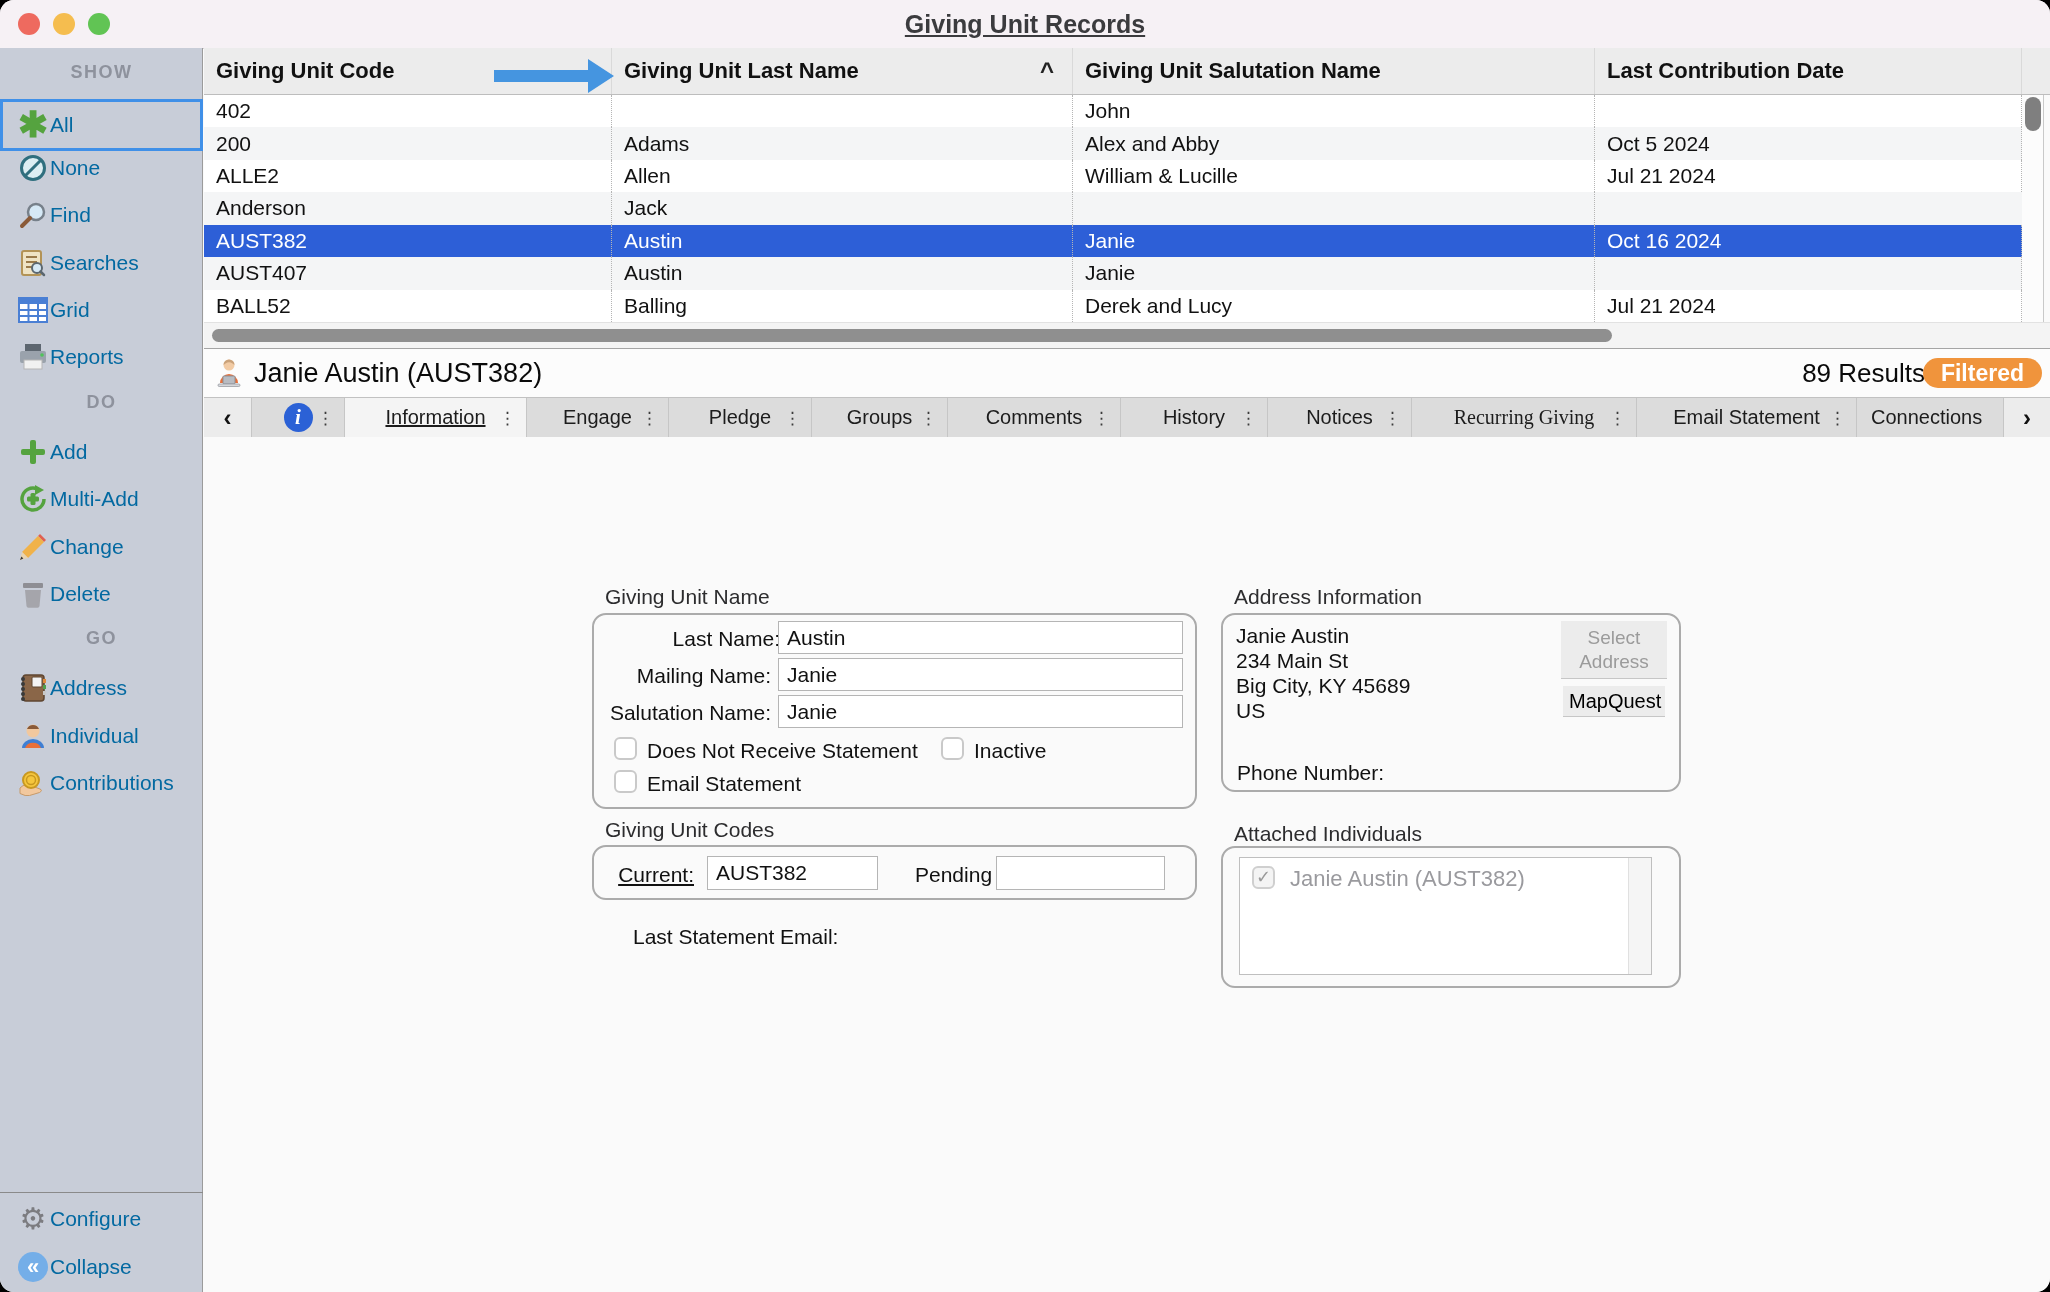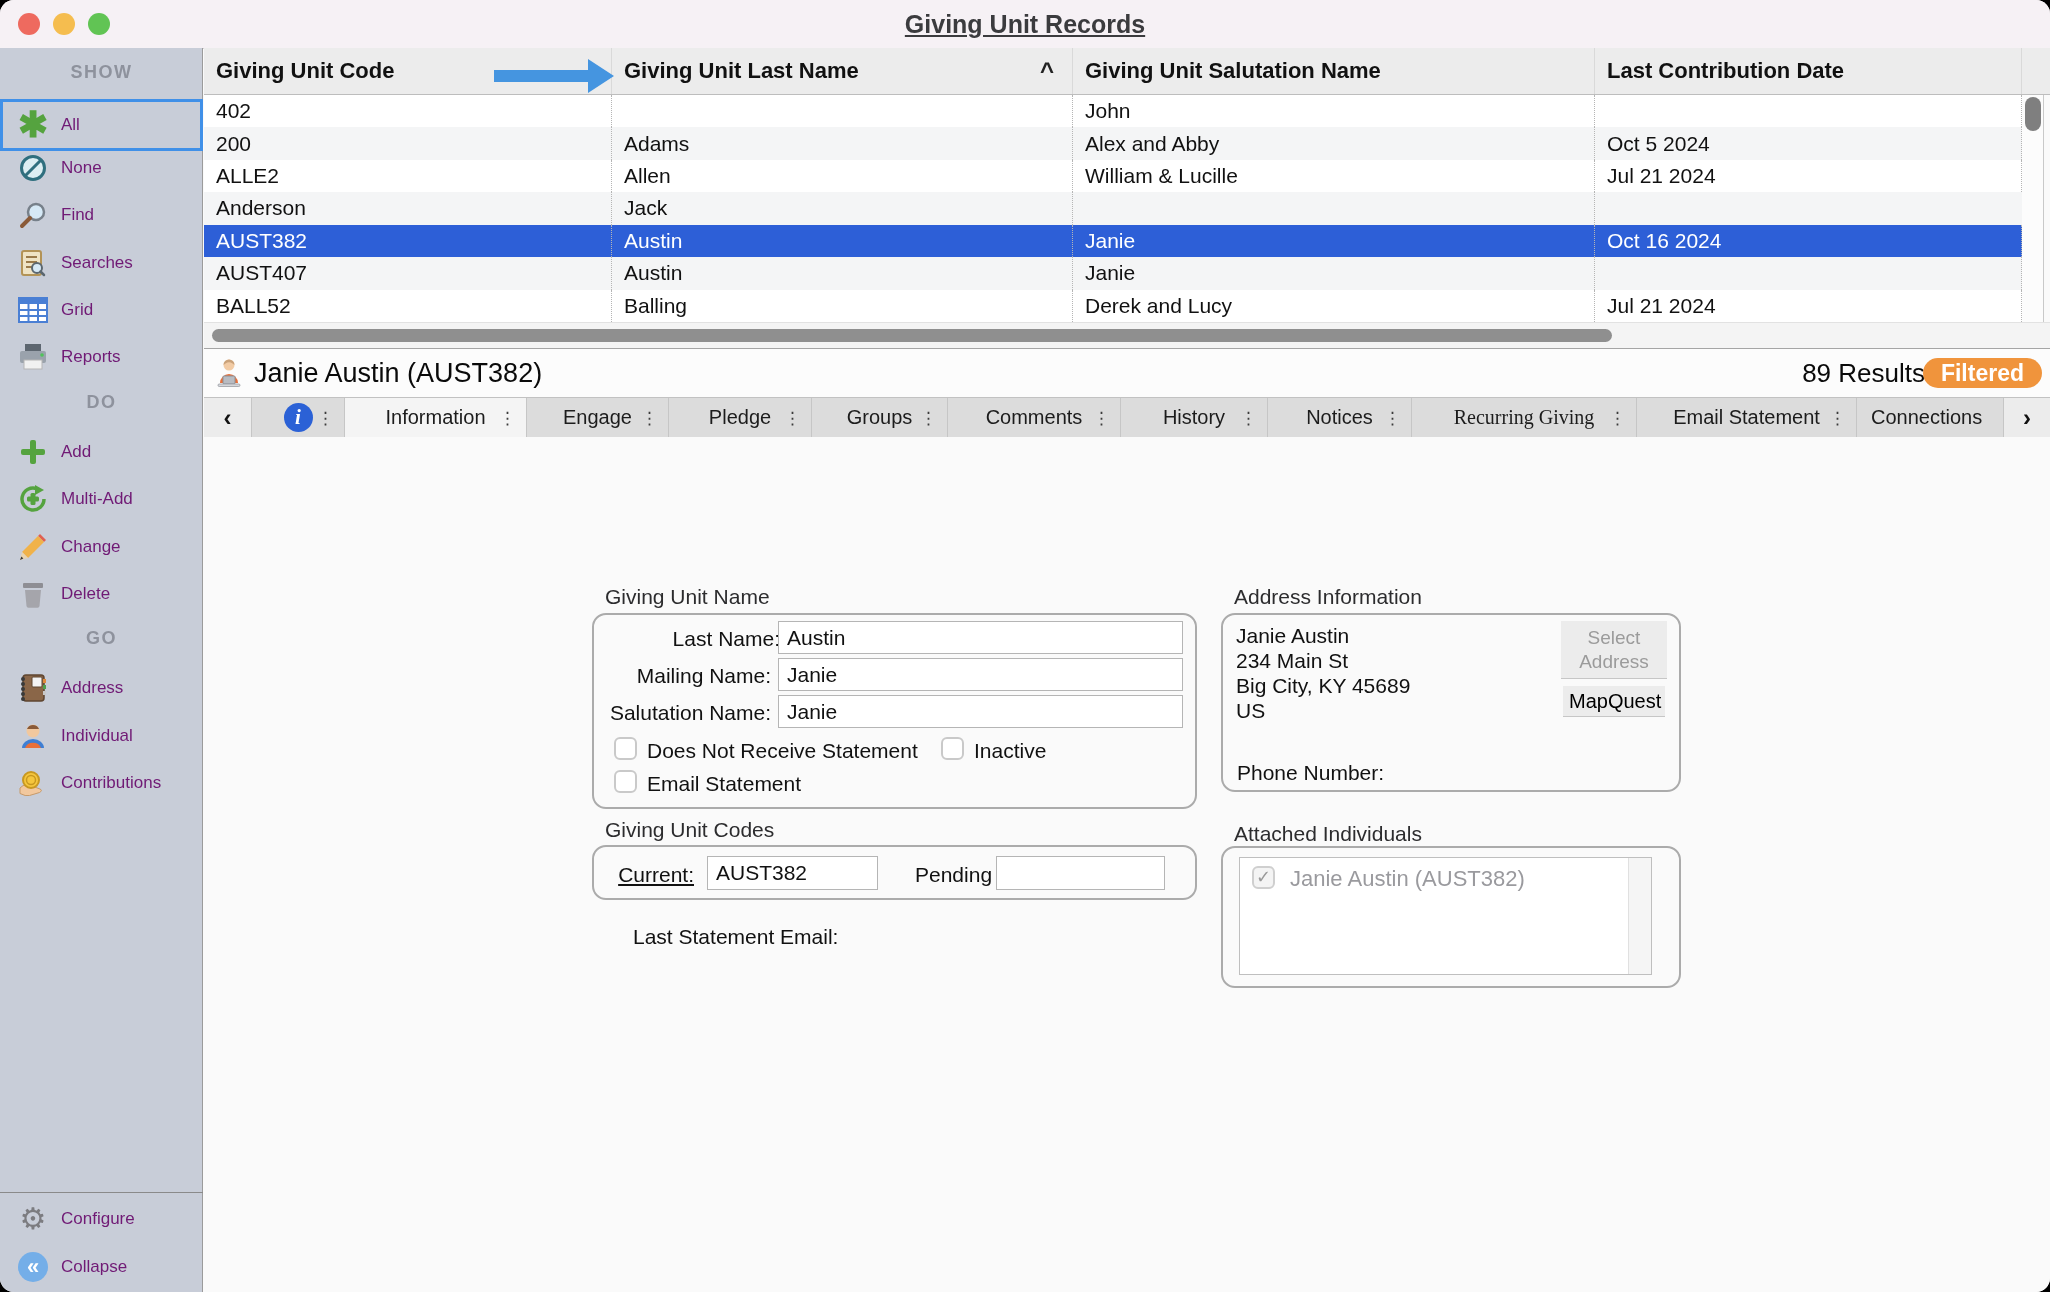--- a/index.html
+++ b/index.html
@@ -14,21 +14,21 @@
   .tl{position:absolute;top:13px;width:22px;height:22px;border-radius:50%;}
   .tl.red{left:18px;background:#ee6a5f;}
   .tl.yellow{left:53px;background:#f5bd4f;}
   .tl.green{left:88px;background:#61c454;}
   .win-title{position:absolute;left:0;right:0;top:0;height:48px;line-height:48px;text-align:center;font-size:25px;font-weight:bold;color:#3b3b3e;text-decoration:underline;}
   
   .sidebar{position:absolute;left:0;top:48px;width:203px;height:1244px;background:#c8cdd8;border-right:1px solid #9b9b9b;box-sizing:border-box;}
   .side-header{position:absolute;left:0;width:203px;text-align:center;font-size:18px;font-weight:bold;letter-spacing:1.5px;color:#8e929d;}
   .side-item{position:absolute;left:3px;width:197px;height:46px;display:flex;align-items:center;cursor:default;}
   .side-item .icn{width:34px;height:34px;margin-left:13px;display:flex;align-items:center;justify-content:center;flex:none;}
-  .side-item .lbl{margin-left:11px;font-size:17px;color:#701a75;}
+  .side-item .lbl{margin-left:0;font-size:21px;color:#0369a1;}
   .side-item.selected{outline:3px solid #4090e8;outline-offset:0;}
   .side-divider{position:absolute;left:0;width:203px;height:0;border-top:1px solid #8a8a8a;}
   .ast{font-size:36px;line-height:34px;color:#55a33f;font-weight:bold;}
   .collapse-circ{width:30px;height:30px;border-radius:50%;background:#74aee8;color:#fff;font-size:22px;line-height:29px;text-align:center;font-weight:bold;}
   .gear{font-size:30px;line-height:34px;color:#7c7c80;}
   
   .thead{position:absolute;left:204px;top:48px;width:1846px;height:47px;background:#ececec;border-bottom:1px solid #bdbdbd;box-sizing:border-box;display:flex;}
   .th{box-sizing:border-box;border-right:1px solid #d9d9d9;font-size:22px;font-weight:bold;line-height:45px;padding-left:12px;white-space:nowrap;overflow:hidden;}
   .th:nth-child(1){width:408px;}
   .th:nth-child(2){width:461px;position:relative;}
@@ -55,21 +55,21 @@
   
   .recordbar{position:absolute;left:204px;top:348px;width:1846px;height:49px;background:#fcfcfc;border-top:1px solid #a5a5a5;box-sizing:border-box;}
   .rec-title{position:absolute;left:50px;top:0;height:48px;line-height:48px;font-size:27px;color:#0a0a0a;white-space:nowrap;}
   .rec-icon{position:absolute;left:9px;top:8px;}
   .rec-results{position:absolute;right:125px;top:0;height:48px;line-height:48px;font-size:26px;color:#0a0a0a;}
   .pill{position:absolute;right:8px;top:9px;height:30px;line-height:30px;padding:0 18px;border-radius:15px;background:#f0943c;color:#fff;font-size:23px;font-weight:bold;}
   
   .tabbar{position:absolute;left:204px;top:397px;width:1846px;height:40px;background:#dcdcdc;border-top:1px solid #c2c2c2;box-sizing:border-box;display:flex;}
   .tab{box-sizing:border-box;border-right:1px solid #c6c6c6;display:flex;align-items:center;justify-content:center;position:relative;font-size:20px;color:#1c1c1c;white-space:nowrap;overflow:hidden;}
   .tab .dots{position:absolute;right:10px;top:50%;transform:translateY(-50%);font-size:17px;color:#3c3c3c;letter-spacing:0;}
-  .tab.sel{background:#f4f4f4;}
+  .tab.sel{background:#f4f4f4;text-decoration:underline;}
   .tab.chev{background:#ececec;font-size:24px;font-weight:bold;color:#111;}
   .info-circ{width:29px;height:29px;border-radius:50%;background:#2b61d6;color:#fff;text-align:center;line-height:29px;font-size:21px;font-weight:bold;font-family:"Liberation Serif",serif;font-style:italic;}
   
   .content{position:absolute;left:204px;top:437px;width:1846px;height:855px;background:#fafafa;}
   .sec-label{position:absolute;font-size:21px;color:#2c2c2e;}
   .gbox{position:absolute;border:2px solid #ababab;border-radius:14px;box-sizing:border-box;}
   .frow-label{position:absolute;font-size:21px;color:#111;text-align:right;}
   .tinput{position:absolute;box-sizing:border-box;border:1px solid #b5b5b5;background:#fff;font-size:21px;font-family:"Liberation Sans",sans-serif;padding:0 8px;color:#111;}
   .cb{position:absolute;width:23px;height:23px;border:2px solid #c9c9c9;border-radius:6px;background:#fff;box-sizing:border-box;}
   .cb-label{position:absolute;font-size:21px;color:#111;}

